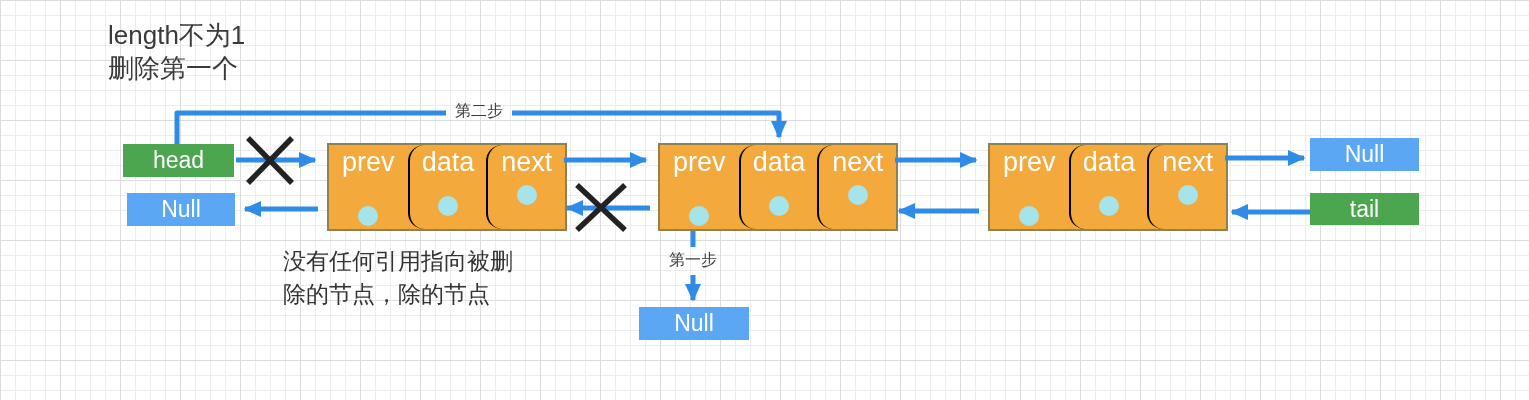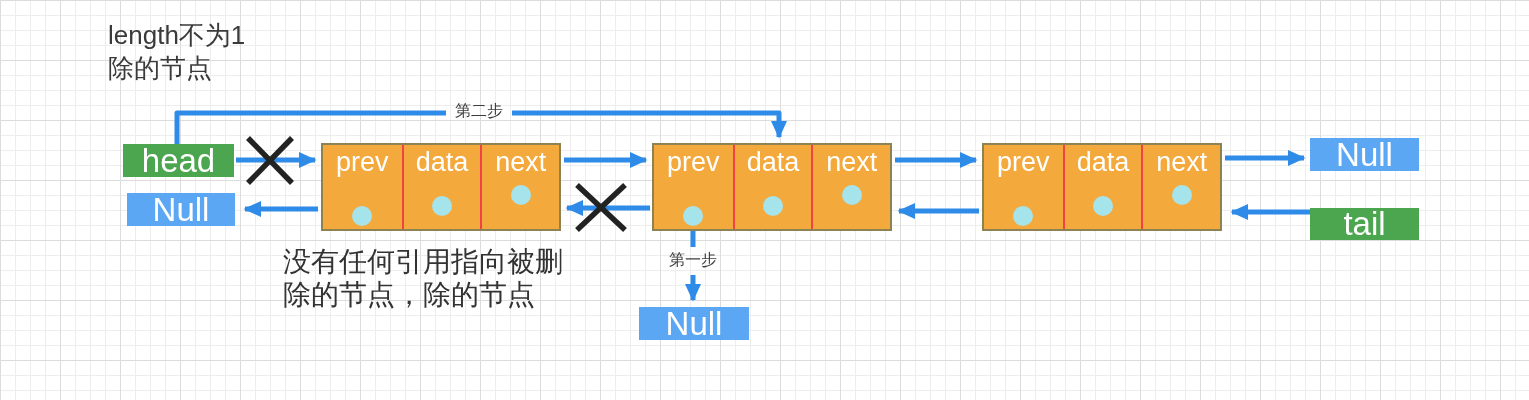--- a/index.html
+++ b/index.html
@@ -16,42 +16,43 @@
       #ffffff;
   }
   .abs{position:absolute;}
   .title{
     left:108px;top:19px;
     font-size:26px;line-height:33px;color:#3a3a3a;
     white-space:pre;z-index:3;
   }
   .note{
     left:283px;top:245px;
-    font-size:28px;line-height:33px;color:#333;
+    font-size:23px;line-height:33px;color:#333;
     white-space:pre;z-index:3;
   }
   .tagbox{
     display:flex;align-items:center;justify-content:center;
-    color:#fff;font-size:33px;z-index:1;
+    color:#fff;font-size:23px;z-index:1;
   }
   .green{background:#4CA64F;}
   .blue{background:#5CA7F3;}
   .node{
     display:flex;
     width:236px;height:84px;
     background:#F4A93C;
     border:2px solid #8C8254;
     z-index:1;
+    margin-left:6px;
   }
   .cell{
     position:relative;
     width:80px;height:100%;
     box-sizing:border-box;
   }
-  .cell + .cell{border-left:2px solid #ef4444;}
+  .cell + .cell{border-left:2px solid #000000;border-radius:16px;}
   .cell-label{
     display:block;
     margin-top:2px;
     text-align:center;
     color:#fff;font-size:27px;
   }
   .dot{
     position:absolute;
     left:50%;margin-left:-10px;
     width:20px;height:20px;border-radius:50%;
@@ -69,37 +70,37 @@
     pointer-events:none;
   }
   .arrow{stroke:#2E8BE8;stroke-width:5;fill:none;stroke-linejoin:round;}
   .cross{stroke:#222;stroke-width:5.5;fill:none;}
 </style>
 </head>
 <body>
 
 <div class="canvas">
 
-  <div class="abs title"><span>length不为1</span><br><span>除的节点</span></div>
+  <div class="abs title"><span>length不为1</span><br><span>删除第一个</span></div>
 
   <div class="abs note"><span>没有任何引用指向被删</span><br><span>除的节点，除的节点</span><br></div>
 
   <div class="abs tagbox green" style="left:123px;top:144px;width:111px;height:33px;">
       <span>head</span>
     </div>
 
   <div class="abs tagbox blue" style="left:127px;top:193px;width:108px;height:33px;">
       <span>Null</span>
     </div>
 
   <div class="abs tagbox blue" style="left:1310px;top:138px;width:109px;height:33px;">
       <span>Null</span>
     </div>
 
-  <div class="abs tagbox green" style="left:1310px;top:208px;width:109px;height:32px;text-align:center;">
+  <div class="abs tagbox green" style="left:1310px;top:193px;width:109px;height:32px;text-align:center;">
       <span>tail</span>
     </div>
 
   <div class="abs tagbox blue" style="left:639px;top:307px;width:110px;height:33px;">
       <span>Null</span>
     </div>
 
   <div class="abs node" style="left:321px;top:143px;">
     <div class="cell">
       <span class="cell-label">prev</span>

